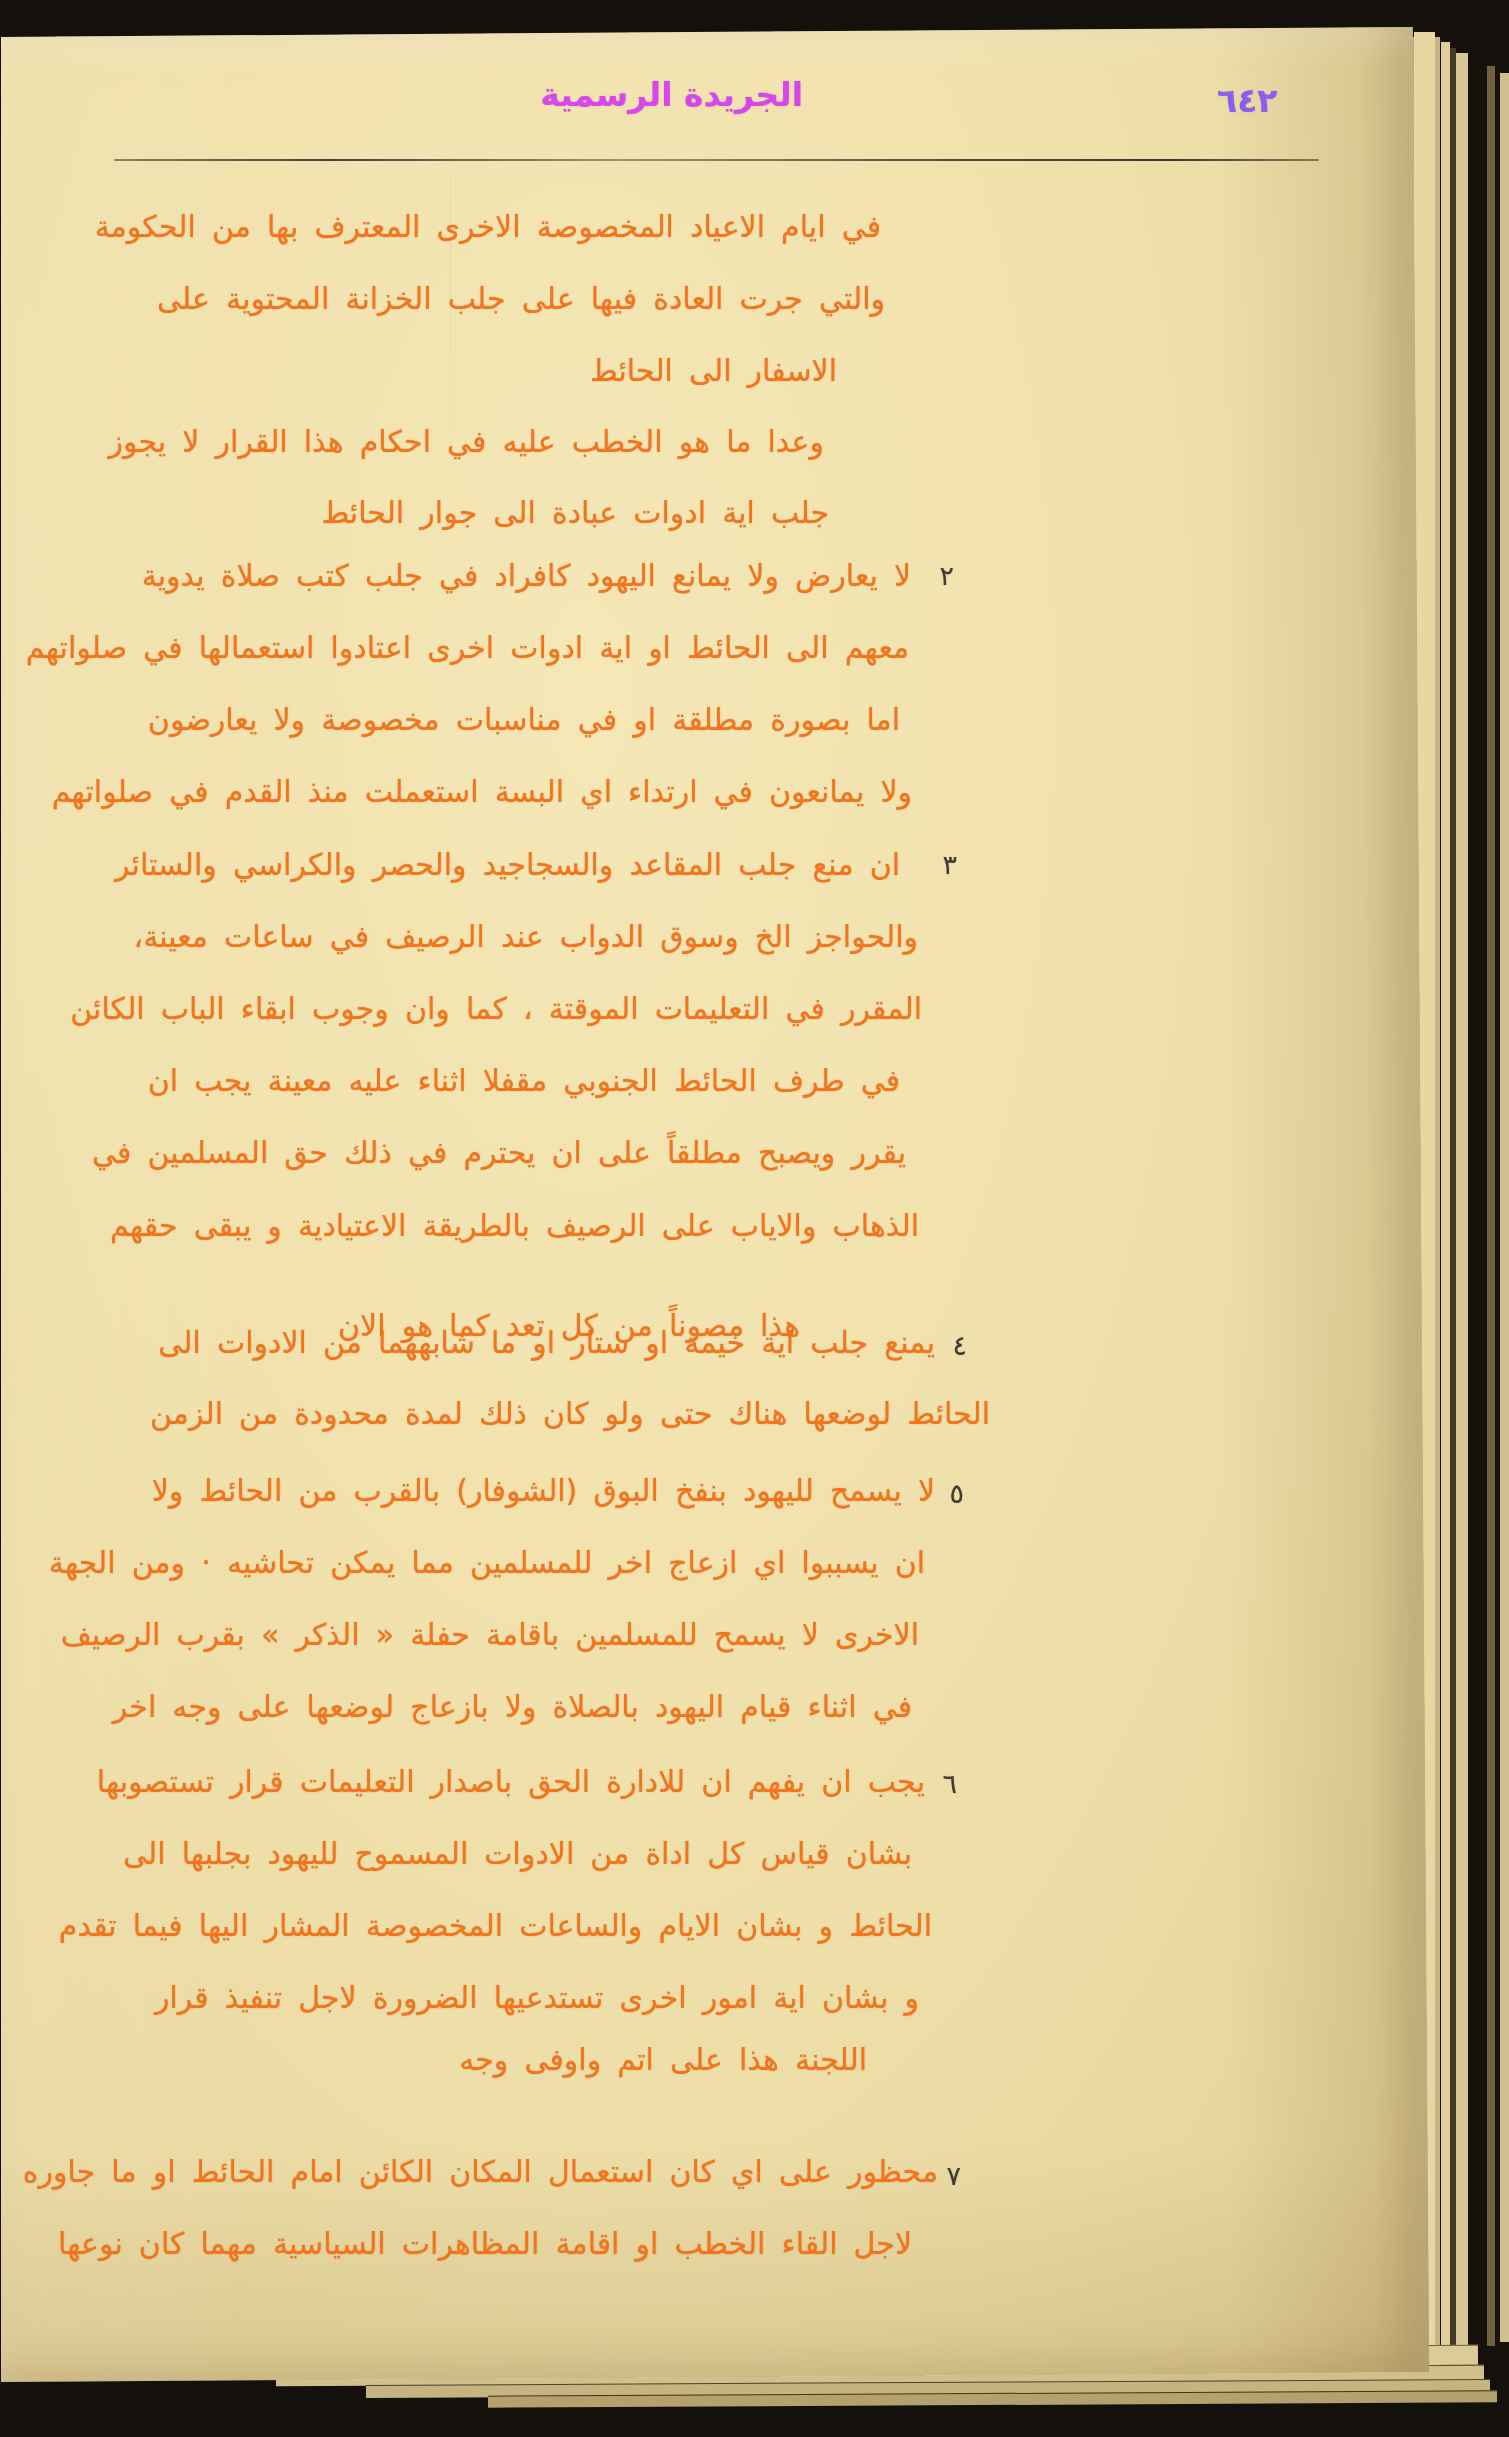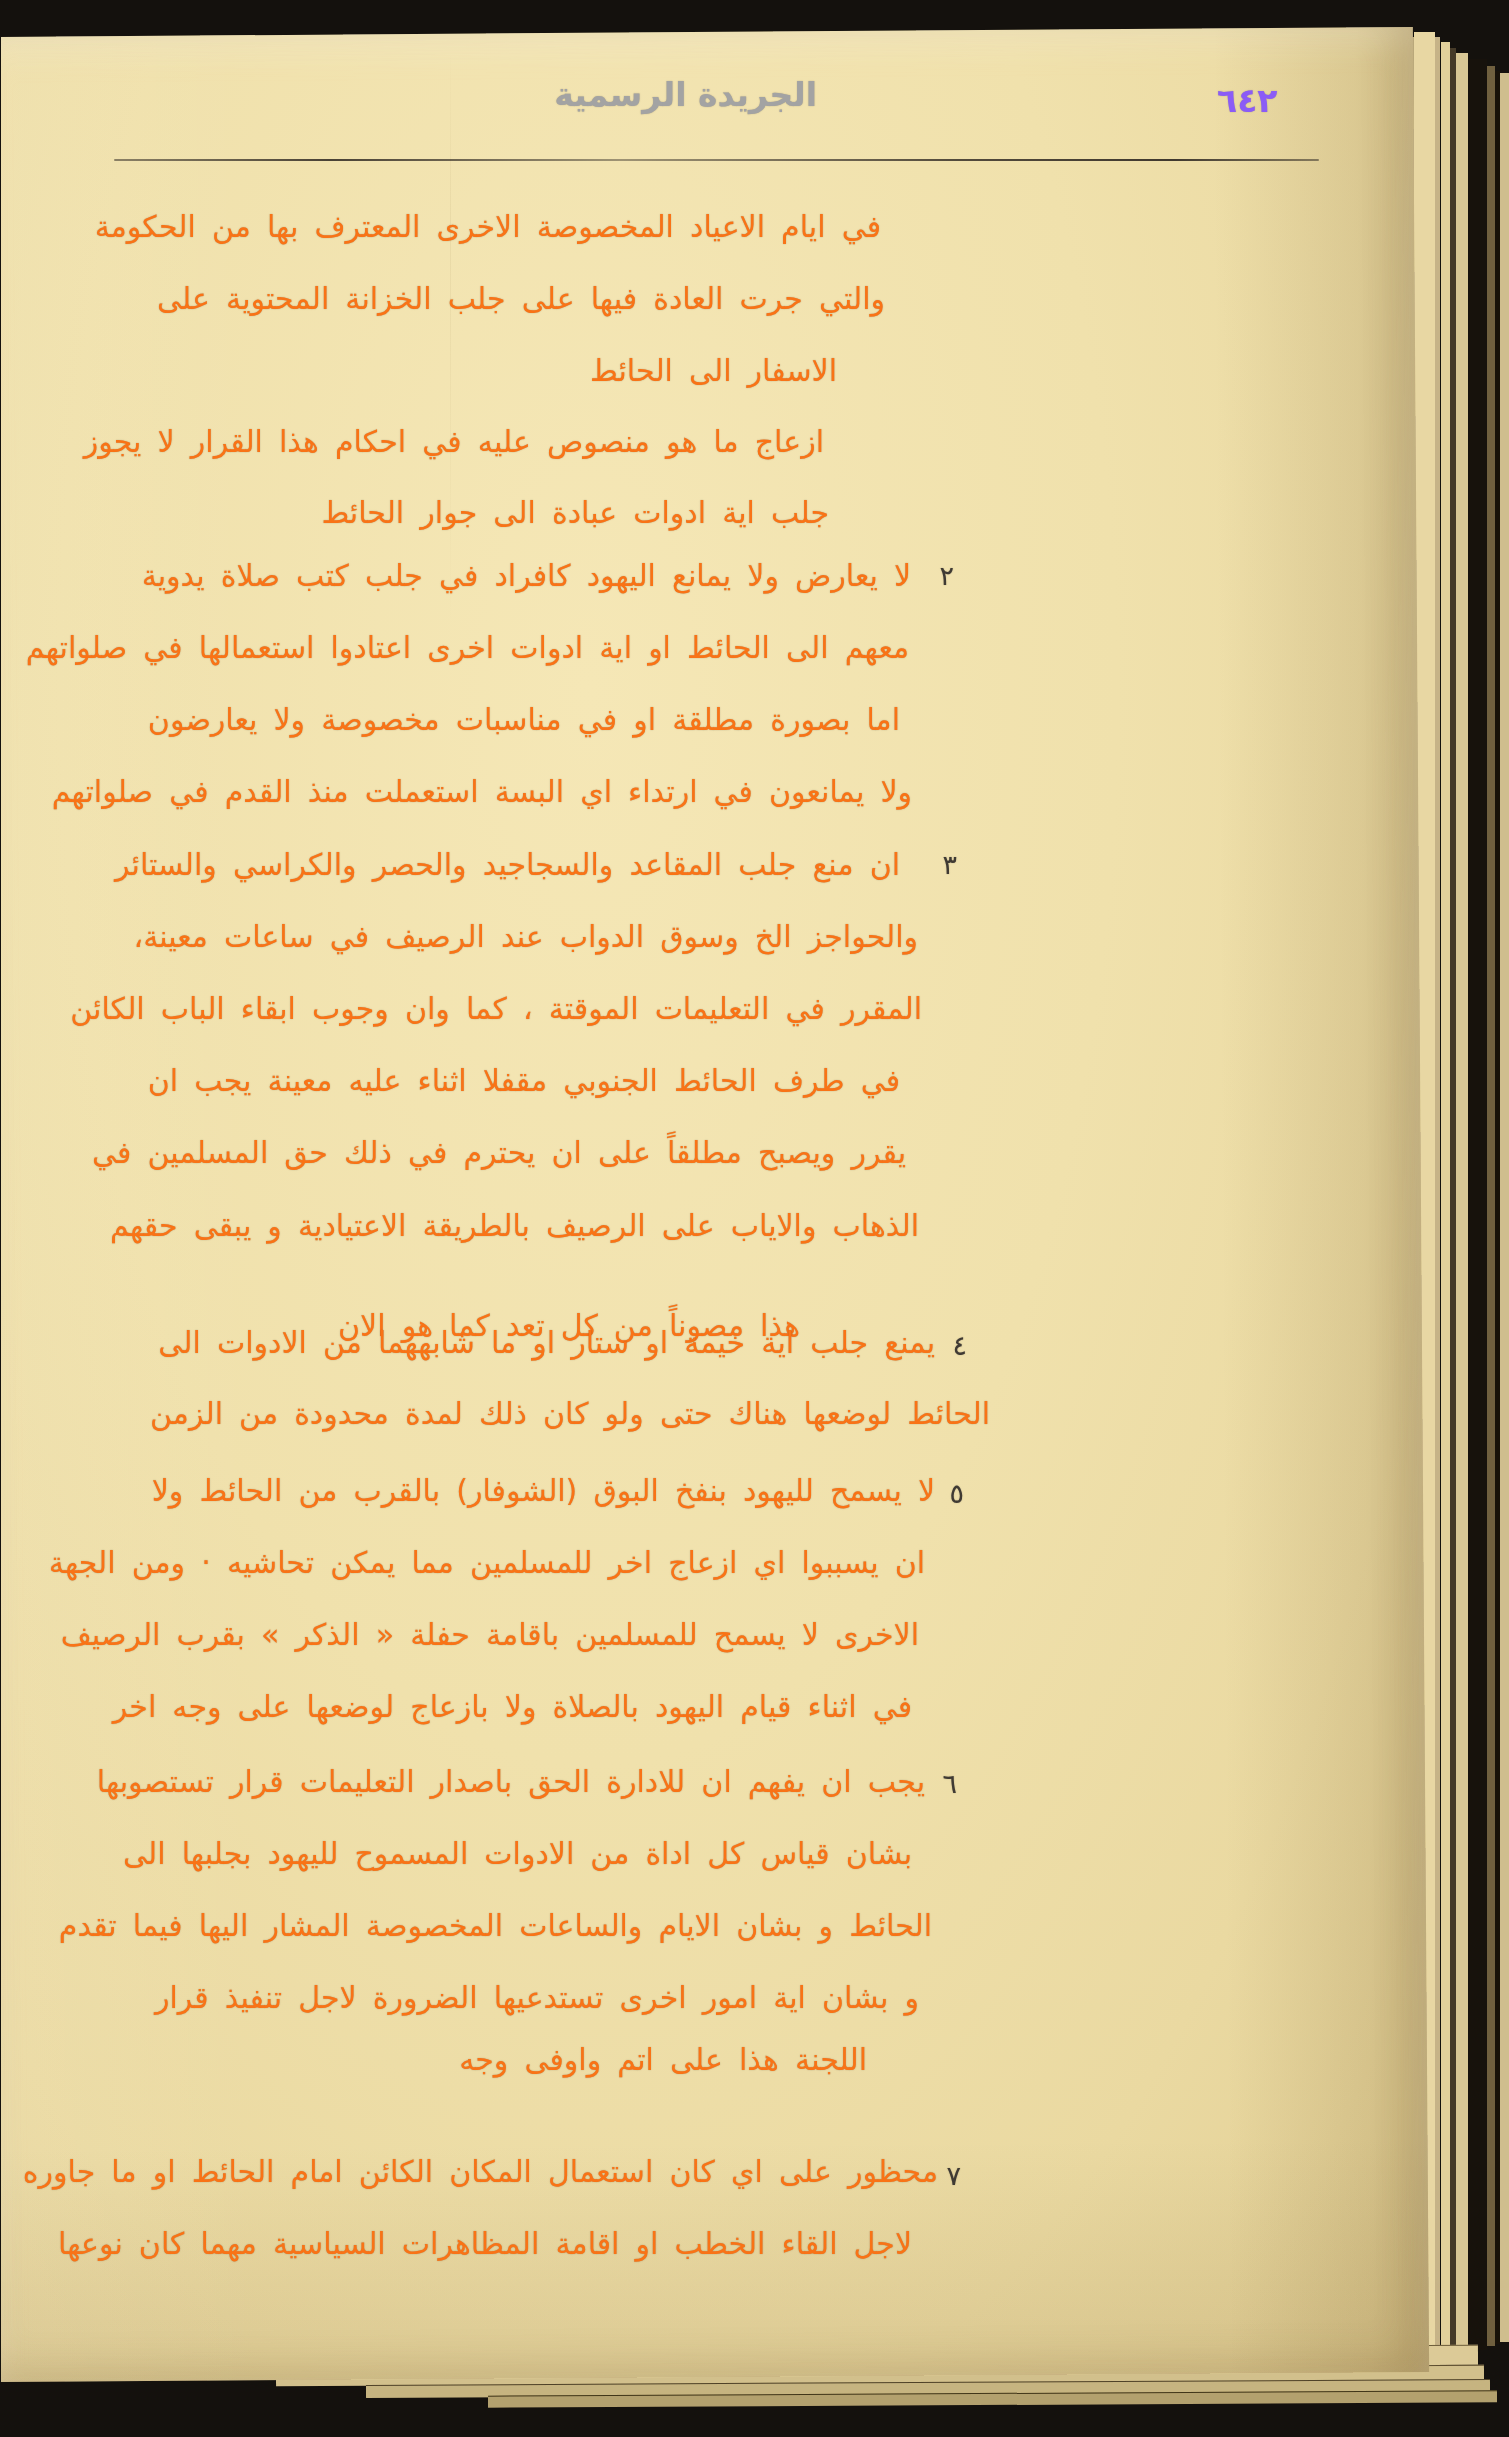--- a/index.html
+++ b/index.html
@@ -46,22 +46,22 @@
   
   .edges-bottom{position:absolute;left:0;top:0;width:1510px;height:2438px;z-index:1;}
   .edges-bottom div{position:absolute;transform:rotate(-0.3deg);}
   .eb1{left:231px;top:2348px;width:1247px;height:19px;background:#dcca97;border-top:1.3px solid #6d5d3b;}
   .eb2{left:276px;top:2368px;width:1208px;height:14px;background:#d2c08c;border-top:1.3px solid #5d4e30;}
   .eb3{left:366px;top:2382px;width:1124px;height:11.6px;background:#c6b480;border-top:1.3px solid #4f4228;}
   .eb4{left:488px;top:2393px;width:1009px;height:11px;background:#b3a16e;border-top:1.3px solid #413619;}
   
   .textlayer{position:absolute;left:0;top:0;width:1510px;height:2438px;z-index:4;}
   .title{
-    position:absolute;left:586px;top:75px;width:231px;
-    text-align:center;font-size:33px;font-weight:bold;color:#a3a3a3;
+    position:absolute;left:572px;top:75px;width:231px;
+    text-align:center;font-size:33px;font-weight:bold;color:#d946ef;
     direction:rtl;white-space:nowrap;
     text-shadow:0 0 1.3px rgba(62,55,45,0.35);
   }
   .pagenum{
     position:absolute;left:1217px;top:81px;
     font-size:33px;font-weight:bold;color:#8b5cf6;
     direction:rtl;white-space:nowrap;
     text-shadow:0 0 1.3px rgba(62,55,45,0.35);
   }
   .rule{
@@ -111,21 +111,21 @@
 <div class="textlayer">
 
   <div class="pagenum">٦٤٢</div>
   <div class="title">الجريدة الرسمية</div>
   <div class="rule"></div>
 
   <div class="ln" style="top:209px;right:629px">في ايام الاعياد المخصوصة الاخرى المعترف بها من الحكومة</div>
   <div class="ln" style="top:281px;right:625px">والتي جرت العادة فيها على جلب الخزانة المحتوية على</div>
   <div class="ln" style="top:353px;right:673px">الاسفار الى الحائط</div>
 
-  <div class="ln" style="top:424px;right:686px">ازعاج ما هو منصوص عليه في احكام هذا القرار لا يجوز</div>
+  <div class="ln" style="top:424px;right:686px">وعدا ما هو الخطب عليه في احكام هذا القرار لا يجوز</div>
   <div class="ln" style="top:495px;right:681px">جلب اية ادوات عبادة الى جوار الحائط</div>
 
   <div class="num" style="top:560px;right:556px">٢</div>
   <div class="ln" style="top:558px;right:599px">لا يعارض ولا يمانع اليهود كافراد في جلب كتب صلاة يدوية</div>
   <div class="ln" style="top:630px;right:601px">معهم الى الحائط او اية ادوات اخرى اعتادوا استعمالها في صلواتهم</div>
   <div class="ln" style="top:702px;right:610px">اما بصورة مطلقة او في مناسبات مخصوصة ولا يعارضون</div>
   <div class="ln" style="top:774px;right:598px">ولا يمانعون في ارتداء اي البسة استعملت منذ القدم في صلواتهم</div>
 
   <div class="num" style="top:849px;right:553px">٣</div>
   <div class="ln" style="top:847px;right:610px">ان منع جلب المقاعد والسجاجيد والحصر والكراسي والستائر</div>

